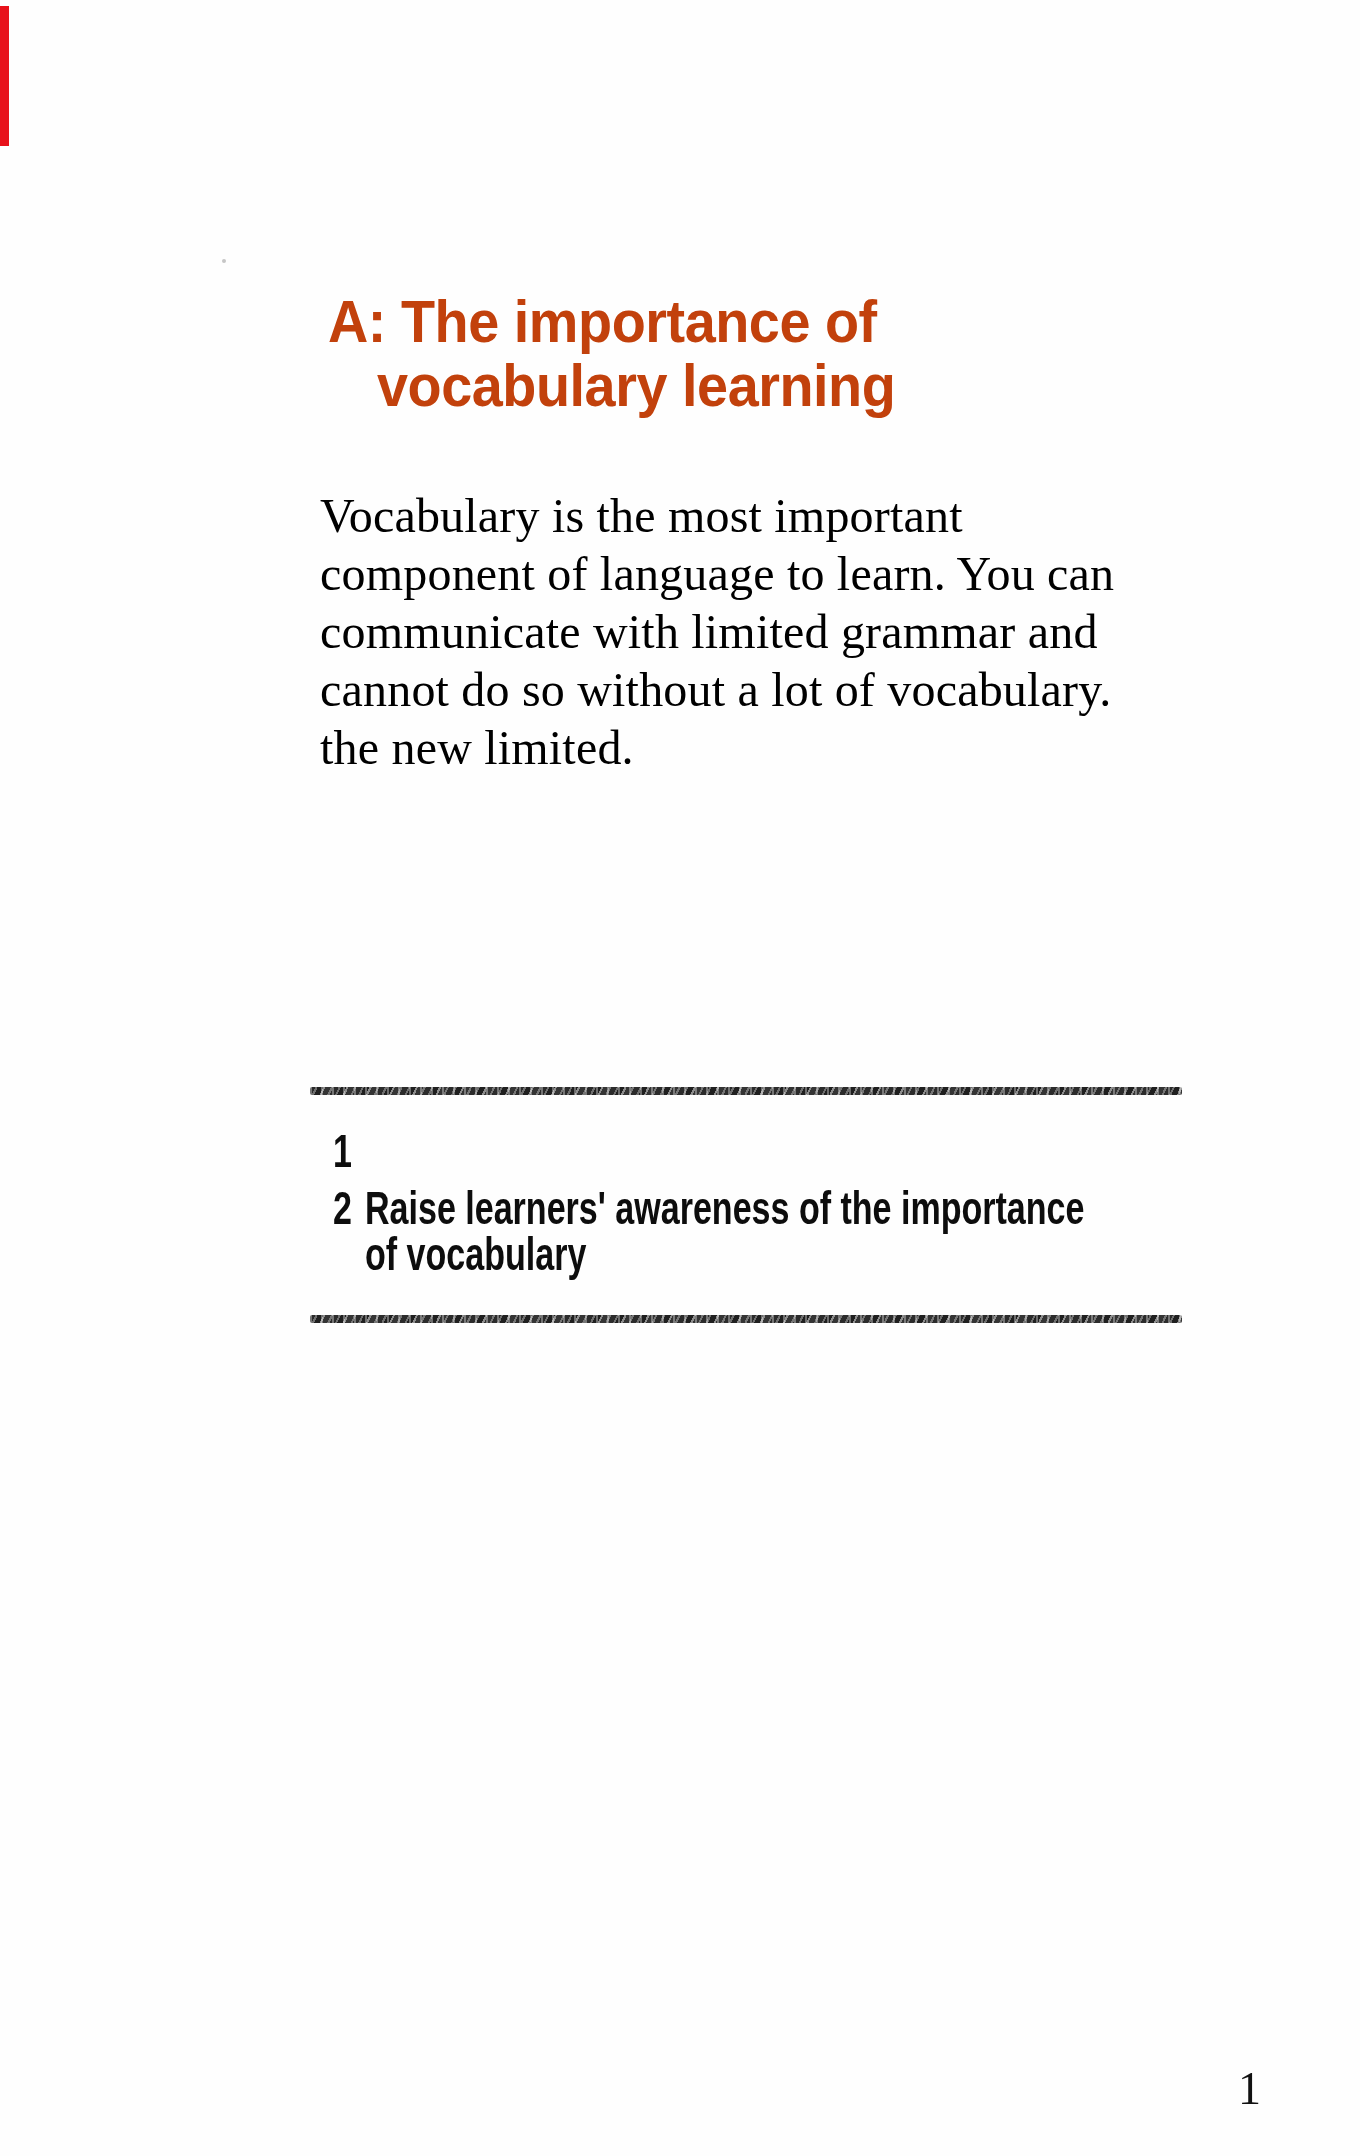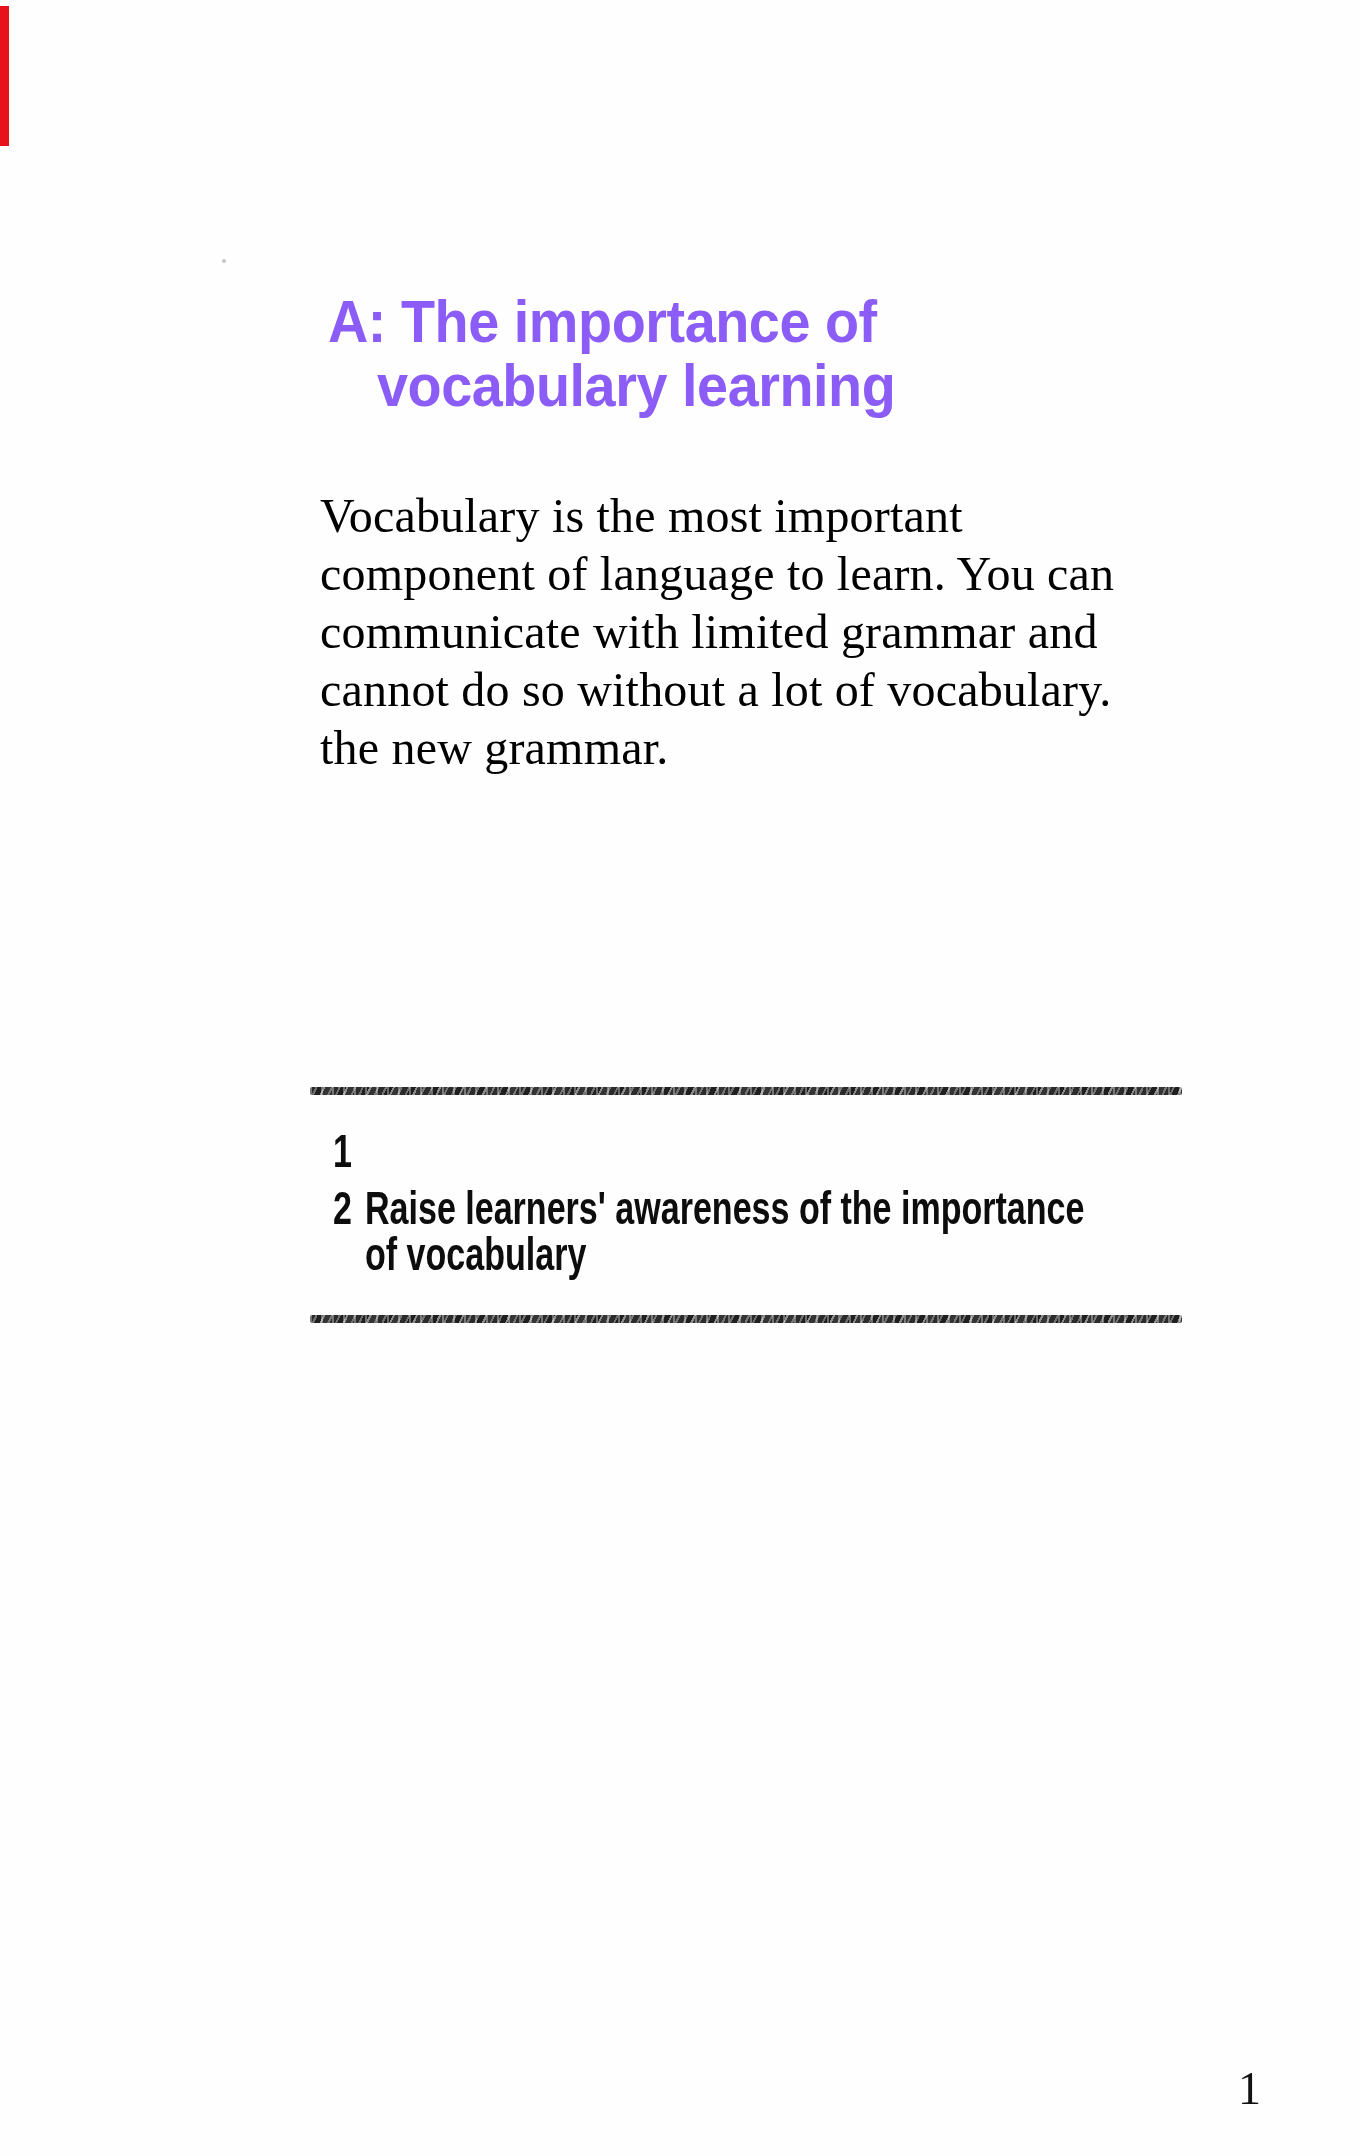--- a/index.html
+++ b/index.html
@@ -25,21 +25,21 @@
     position: absolute; left: 222px; top: 259px;
     width: 4px; height: 4px; border-radius: 50%;
     background: #c6c6c6;
   }
 
   
   .heading {
     position: absolute; left: 328px; top: 290px;
     margin: 0; font-weight: bold;
     font-family: "Liberation Sans", "DejaVu Sans", sans-serif;
-    font-size: 60px; line-height: 64px; color: #8b5cf6;
+    font-size: 60px; line-height: 64px; color: #c2410c;
     letter-spacing: -0.5px;
     white-space: nowrap;
   }
   .h-line { transform: scaleX(0.93); transform-origin: left center; }
   .h-line2 { margin-left: 49px; }
 
   
   .bodytext {
     position: absolute; left: 320px; top: 487px;
     font-size: 48px; line-height: 58px;
@@ -92,21 +92,21 @@
   <h1 class="heading">
     <div class="h-line h-line1">A: The importance of</div>
     <div class="h-line h-line2">vocabulary learning</div>
   </h1>
 
   <div class="bodytext">
     <div>Vocabulary is the most important</div>
     <div>component of language to learn. You can</div>
     <div>communicate with limited grammar and</div>
     <div>cannot do so without a lot of vocabulary.</div>
-    <div>the new grammar.</div>
+    <div>the new limited.</div>
   </div>
 
   <div class="rule rule-top"></div>
 
   <div class="tips">
     <div class="tip">
       <div class="tip-num"><span class="cond">1</span></div>
     </div>
     <div class="tip">
       <div class="tip-num"><span class="cond">2</span></div>

